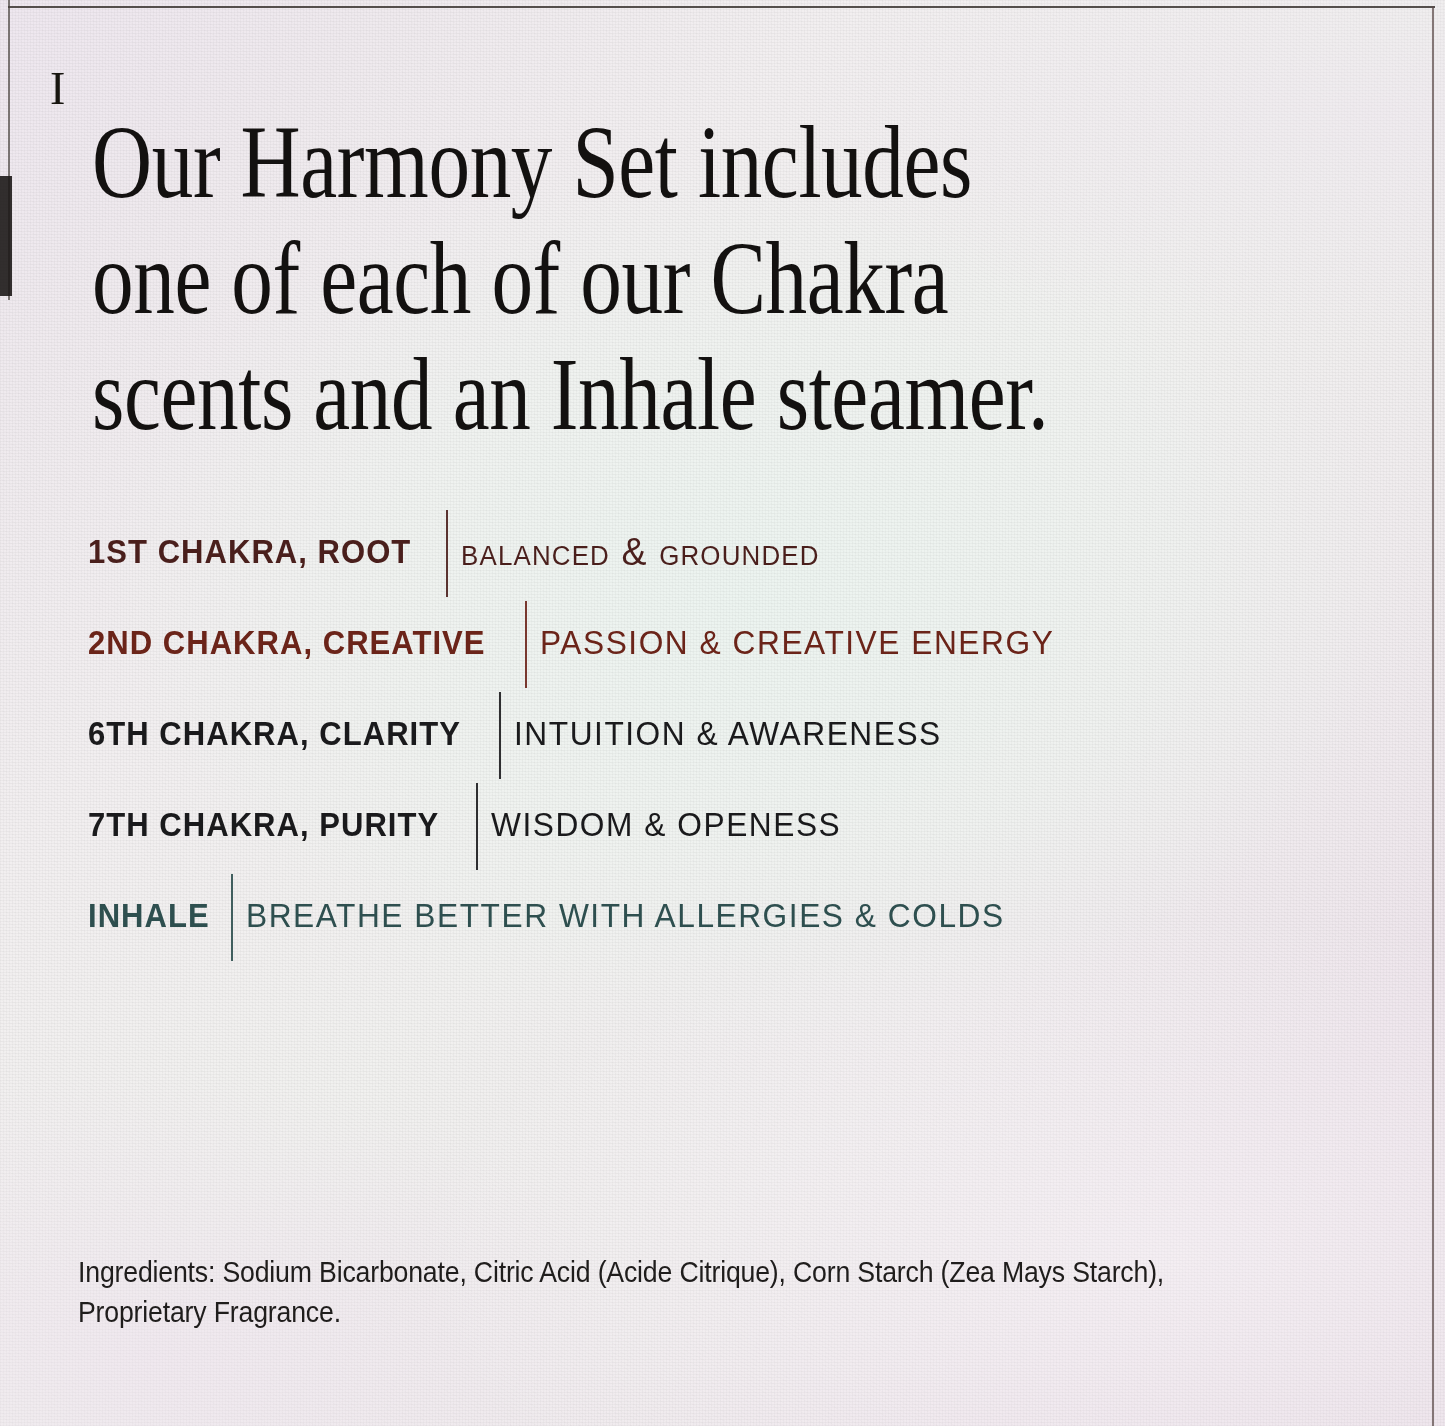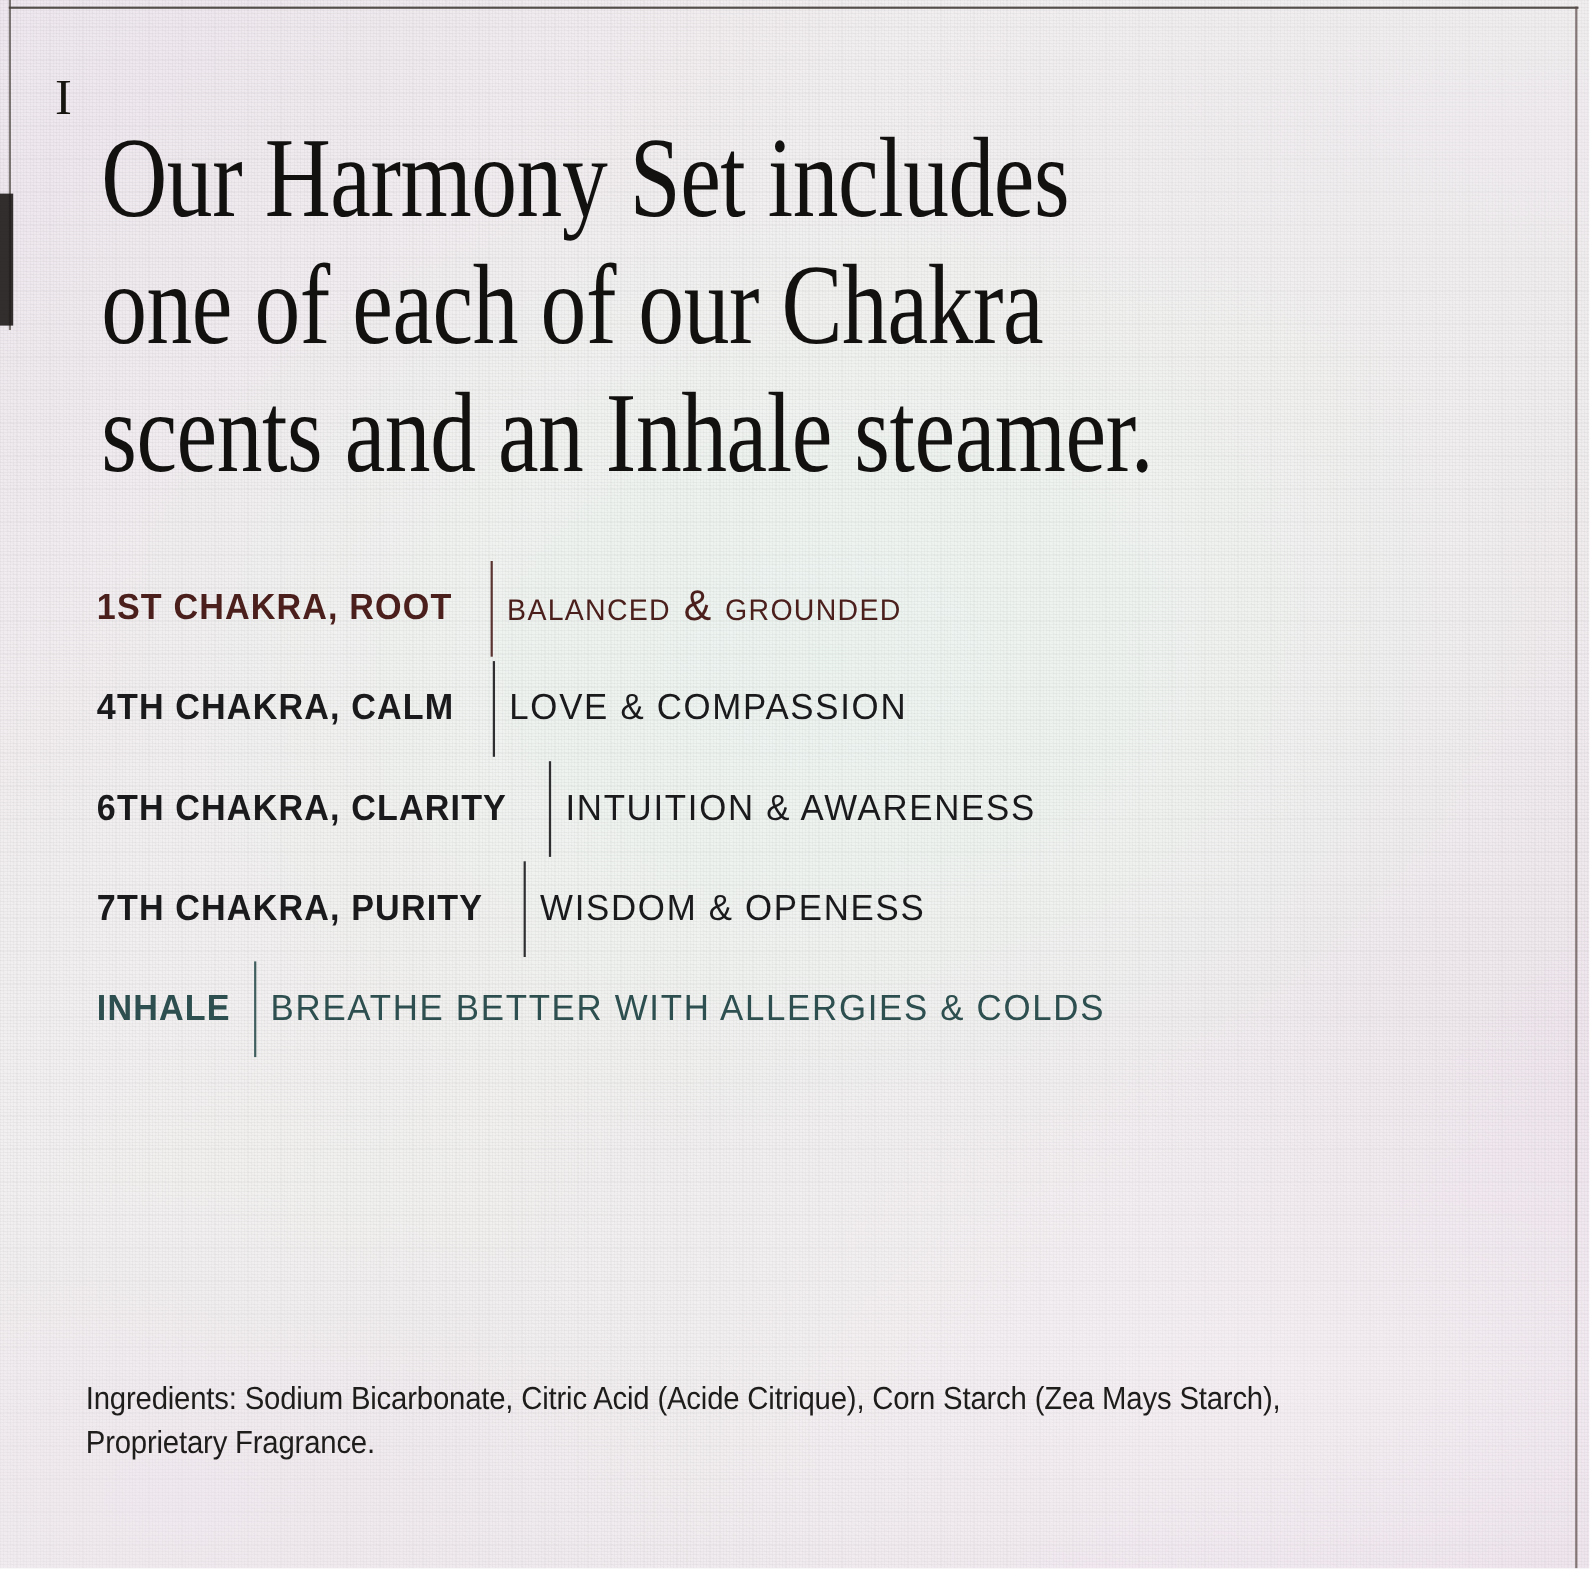--- a/index.html
+++ b/index.html
@@ -171,27 +171,27 @@
     </div>
 
     <div id="chakra-list">
 
       <div class="chakra-row smallcaps">
         <span class="c-label" style="color: rgb(74, 31, 28);">1ST CHAKRA, ROOT</span>
         <span class="c-bar" style="background: rgb(74, 31, 28);"></span>
         <span class="c-desc" style="color: rgb(74, 31, 28);">BALANCED &amp; GROUNDED</span>
       </div>
 
-
-
-      <div class="chakra-row">
-        <span class="c-label" style="color: rgb(26, 26, 28);">4TH CHAKRA, CALM</span>
-        <span class="c-bar" style="background: rgb(26, 26, 28);"></span>
-        <span class="c-desc" style="color: rgb(26, 26, 28);">LOVE &amp; COMPASSION</span>
-      </div>
+      <div class="chakra-row">
+        <span class="c-label" style="color: rgb(107, 36, 25);">2ND CHAKRA, CREATIVE</span>
+        <span class="c-bar" style="background: rgb(107, 36, 25);"></span>
+        <span class="c-desc" style="color: rgb(107, 36, 25);">PASSION &amp; CREATIVE ENERGY</span>
+      </div>
+
+
 
 
       <div class="chakra-row">
         <span class="c-label" style="color: rgb(26, 26, 28);">6TH CHAKRA, CLARITY</span>
         <span class="c-bar" style="background: rgb(26, 26, 28);"></span>
         <span class="c-desc" style="color: rgb(26, 26, 28);">INTUITION &amp; AWARENESS</span>
       </div>
 
       <div class="chakra-row">
         <span class="c-label" style="color: rgb(26, 26, 28);">7TH CHAKRA, PURITY</span>

